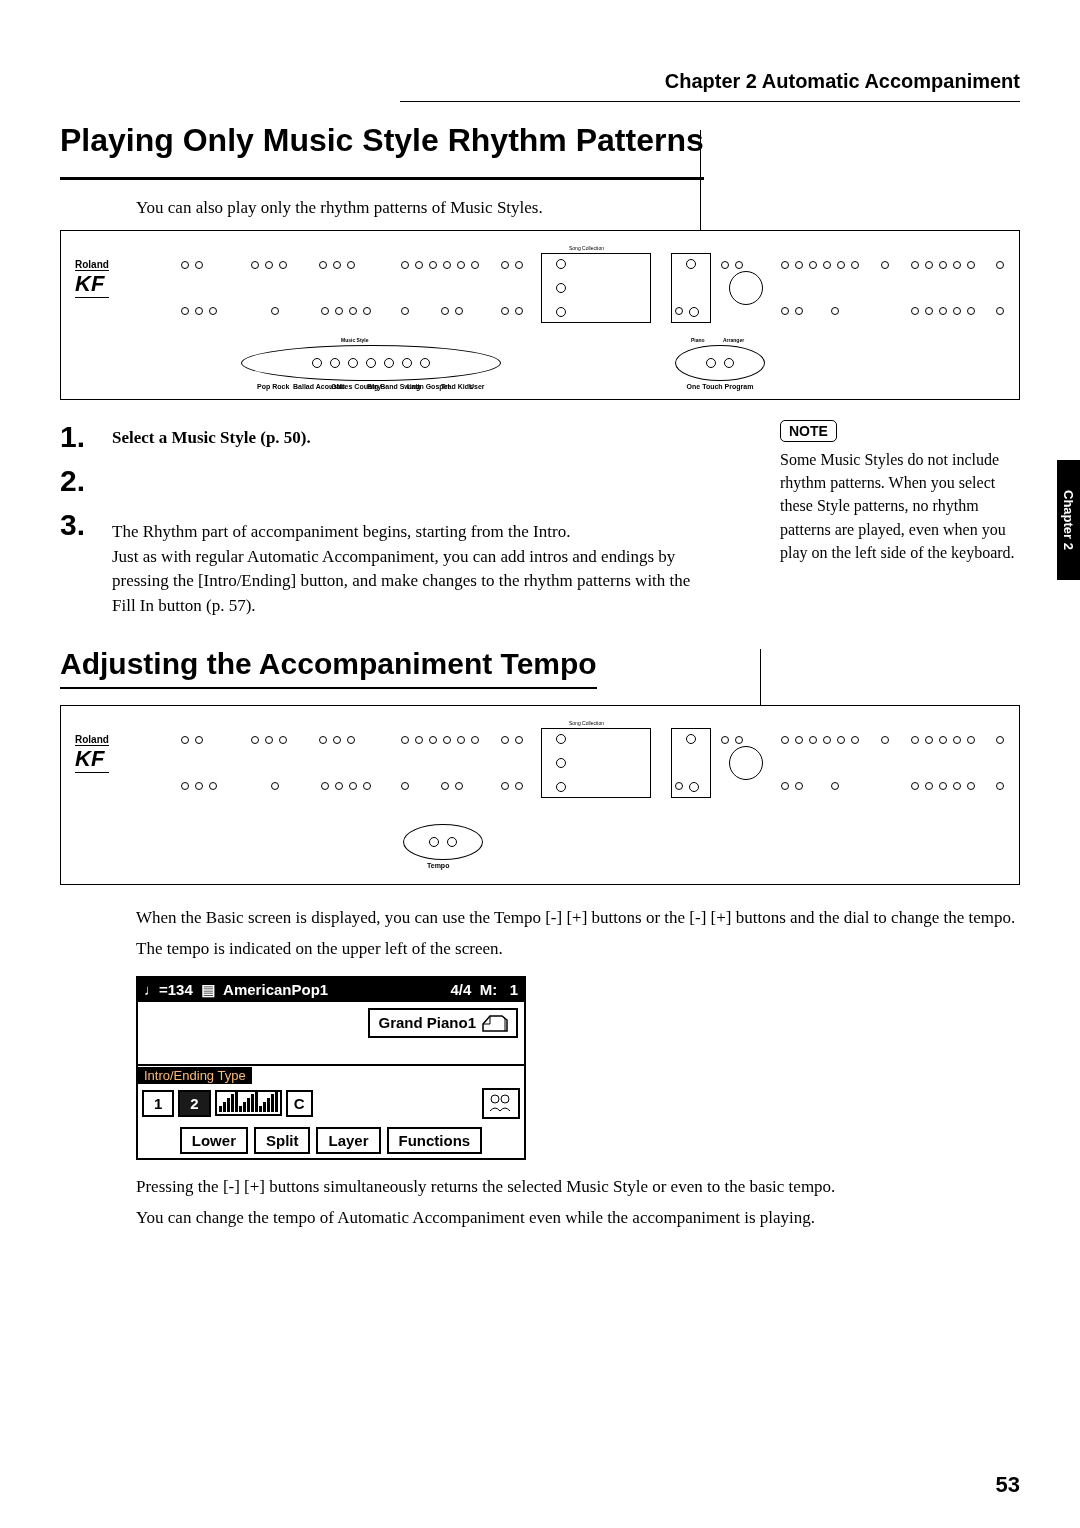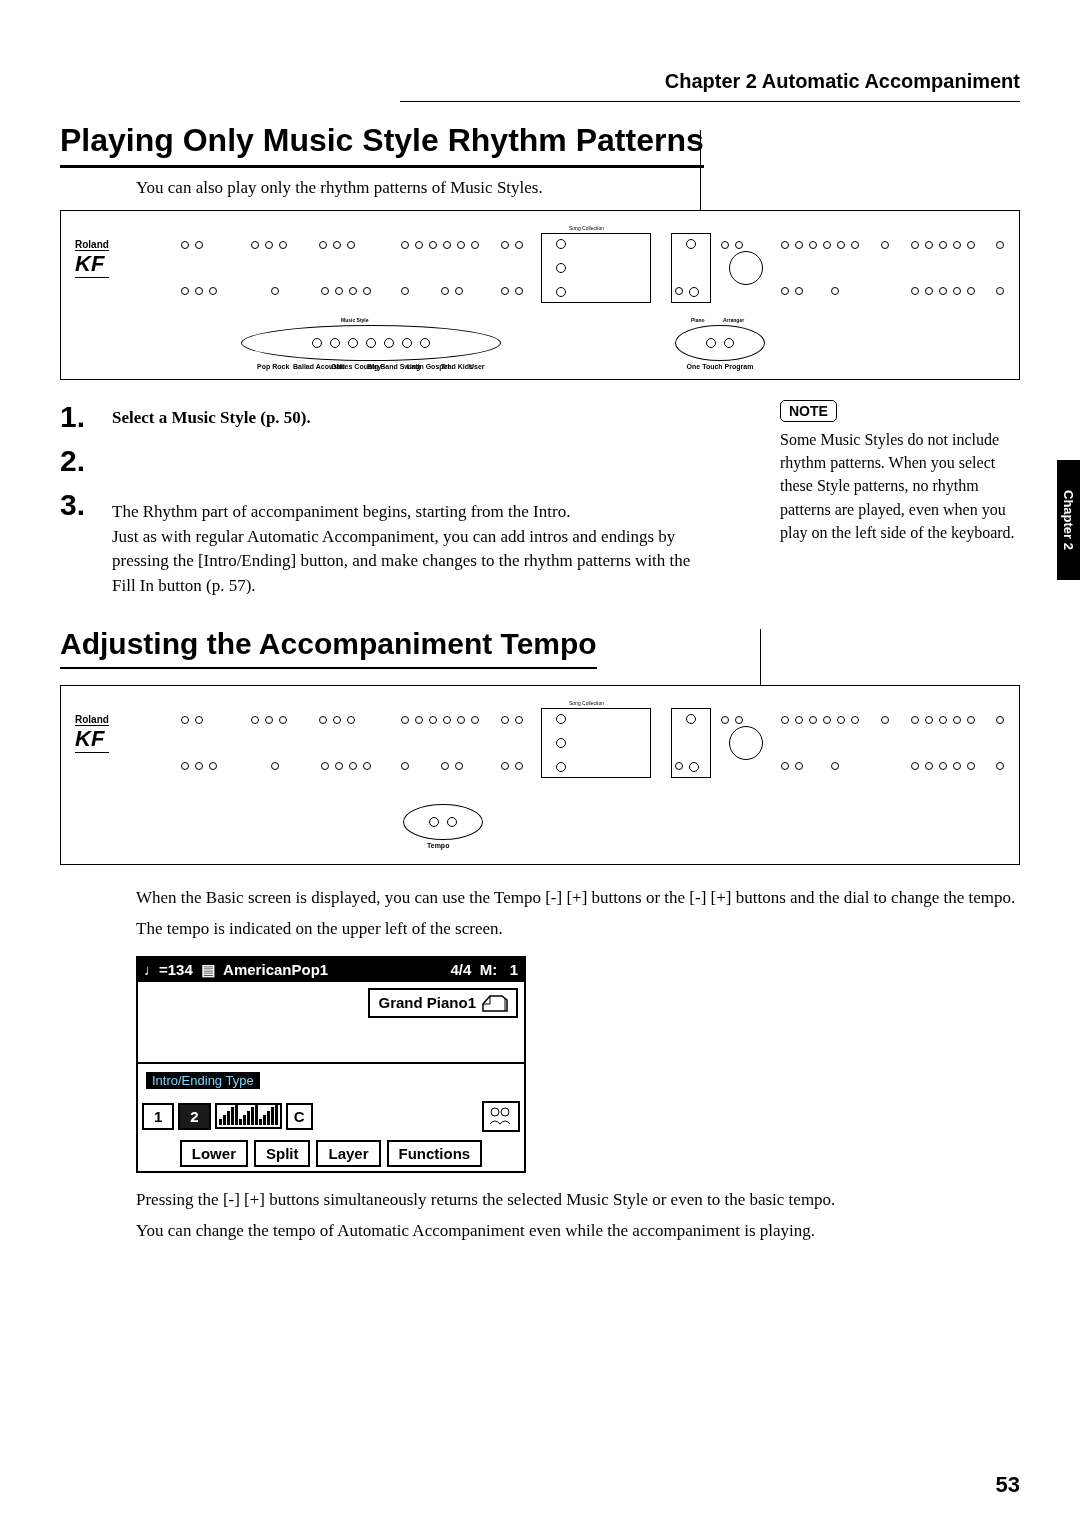--- a/index.html
+++ b/index.html
@@ -20,22 +20,22 @@
     padding-bottom: 8px;
     margin-bottom: 20px;
     margin-left: 340px;
   }
   .h1 {
     font-family: Arial, Helvetica, sans-serif;
     font-weight: bold;
     font-size: 32px;
     display: inline-block;
     border-bottom: 3px solid #000;
-    padding-bottom: 6px;
-    margin-bottom: 10px;
+    padding-bottom: 18px;
+    margin-bottom: 18px;
   }
   .rule-right {
     position: absolute;
     top: 130px;
     left: 700px;
     width: 1px;
     height: 120px;
     background: #000;
   }
   .intro {
@@ -125,35 +125,35 @@
     background:#fff;
     font-family: Arial, sans-serif;
   }
   .lcd-top {
     background:#000; color:#fff;
     font-size:15px; font-weight:bold;
     display:flex; justify-content:space-between;
     padding:3px 6px;
   }
   .lcd-mid {
-    height:82px; border-bottom:2px solid #000;
+    height:64px; border-bottom:2px solid #000;
     position:relative;
     text-decoration:underline;
   }
   .grand-box {
     position:absolute; right:6px; top:6px;
     border:2px solid #000; padding:4px 8px;
     display:flex; align-items:center; gap:6px;
     font-size:15px; font-weight:bold;
     background:#fff;
   }
   .piano-icon svg{display:block;}
   .lcd-section-lbl{
-    background:#000;color:#7dd3fc;font-size:13px;
-    display:inline-block;padding:1px 6px;margin:8px;
+    background:#000;color:#fdba74;font-size:13px;
+    display:inline-block;padding:1px 6px;margin:0;
   }
   .lcd-row { display:flex; gap:4px; padding:4px; align-items:center;}
   .lcd-btn {
     border:2px solid #000; padding:3px 10px;
     font-size:15px; font-weight:bold;
     background:#fff;
   }
   .lcd-btn.dark{ background:#1a1a1a; color:#fff;}
   .bars { display:flex; gap:1px; align-items:flex-end; height:26px; border:2px solid #000; padding:2px;}
   .bars span{ width:3px; background:#000;}

